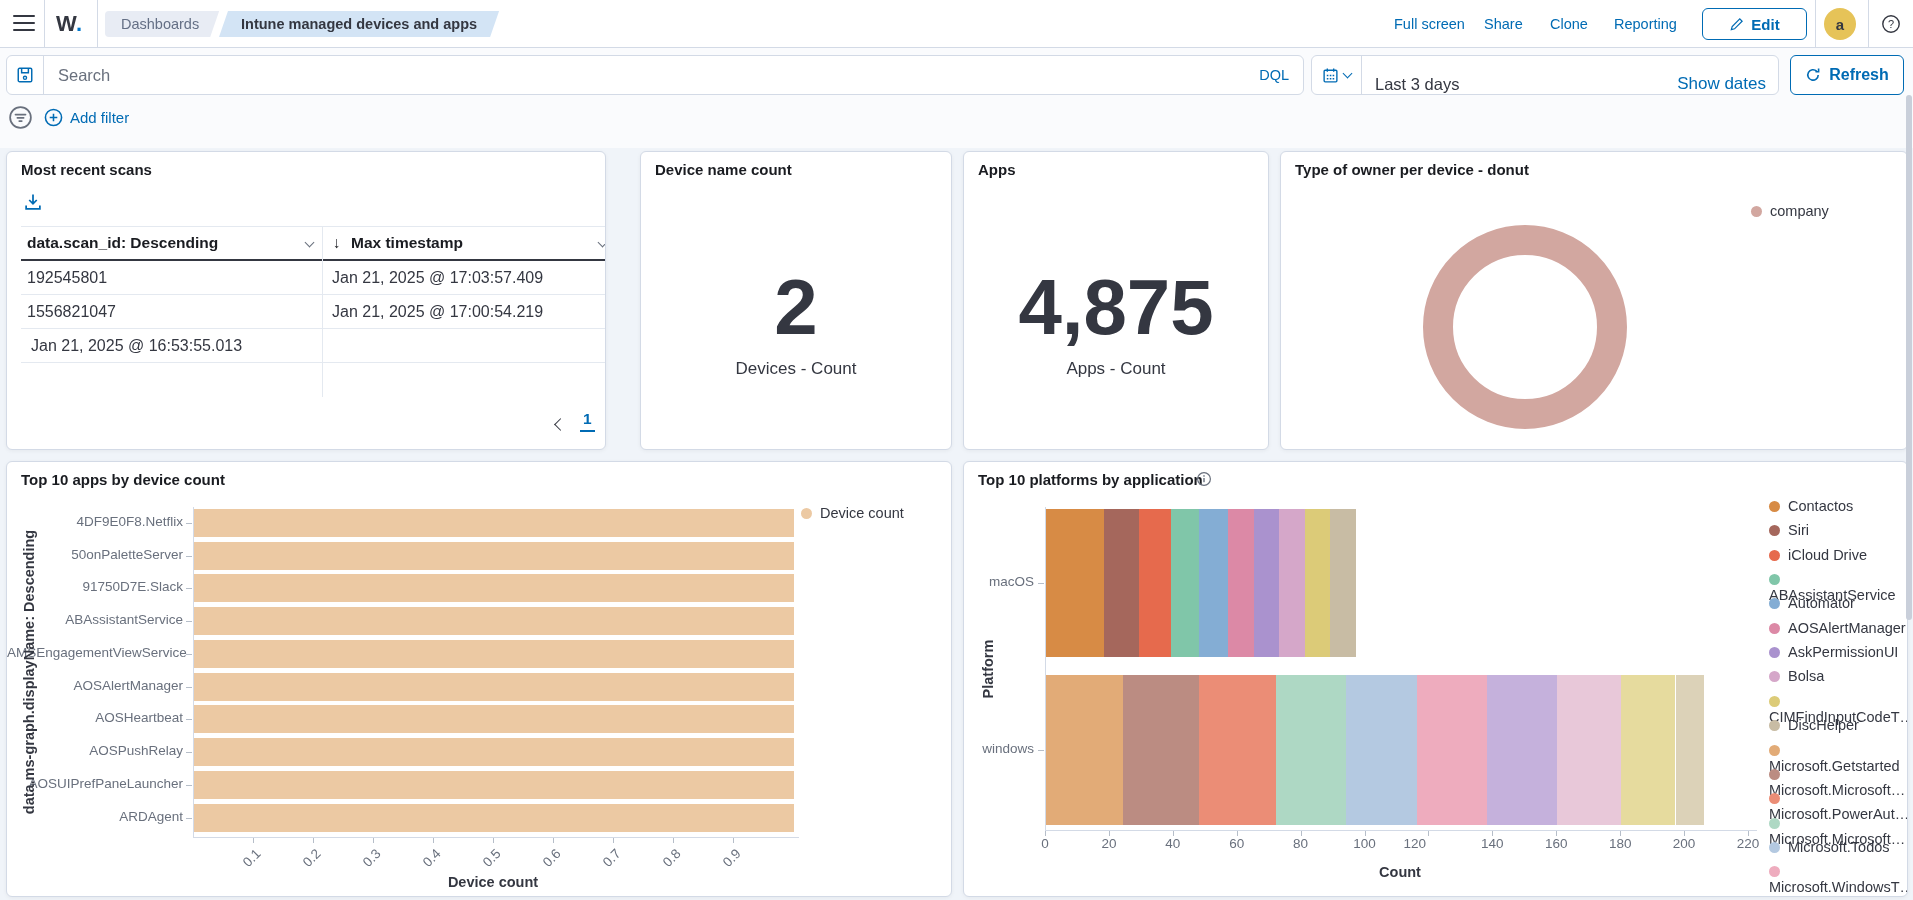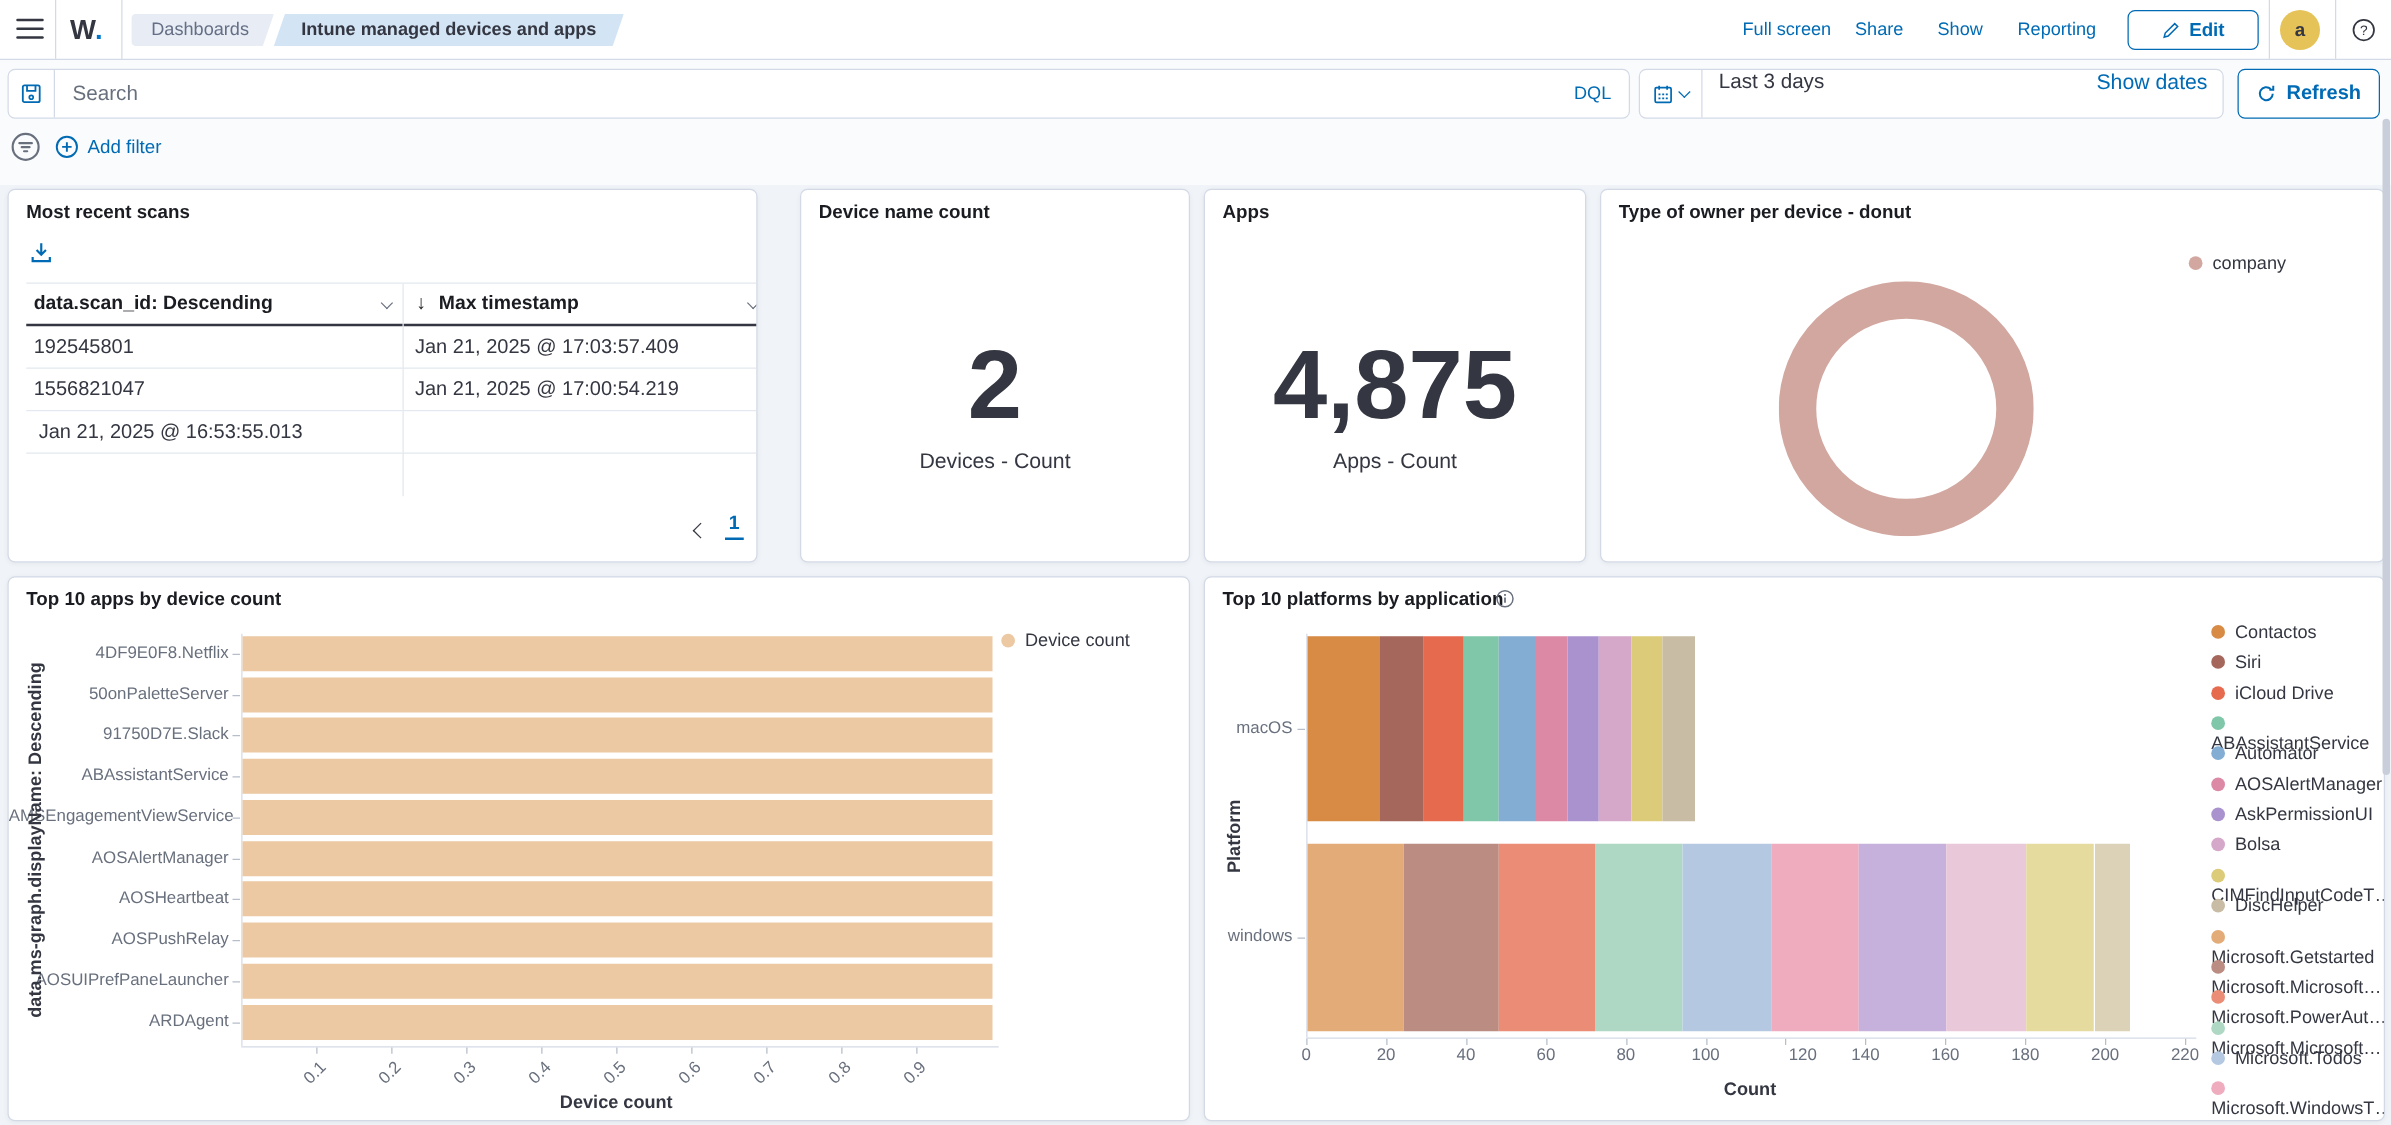--- a/index.html
+++ b/index.html
@@ -21,21 +21,21 @@
   .edit-btn { position:absolute; left:1702px; top:8px; width:105px; height:32px; border:1px solid #006BB4; border-radius:6px; background:#fff; color:#006BB4; font-size:15px; font-weight:600; display:flex; align-items:center; justify-content:center; gap:7px; cursor:pointer; }
   .avatar { position:absolute; left:1824px; top:8px; width:32px; height:32px; border-radius:50%; background:#E6C358; color:#343741; font-weight:700; font-size:15px; display:flex; align-items:center; justify-content:center; cursor:pointer; }
   .help-btn { position:absolute; left:1881px; top:14px; width:20px; height:20px; cursor:pointer; }
 
   
   .topstrip { position:absolute; left:0; top:48px; width:1913px; height:100px; background:#FAFBFD; }
   .searchbox { position:absolute; left:6px; top:55px; width:1298px; height:40px; background:#fff; border:1px solid #D3DAE6; border-radius:6px; display:flex; align-items:center; }
   .search-iconbox { width:37px; height:100%; border-right:1px solid #D3DAE6; display:flex; align-items:center; justify-content:center; color:#006BB4; }
   .search-placeholder { margin-left:14px; font-size:16.5px; color:#69707D; flex:1; }
   .dql { margin-right:14px; font-size:14.5px; color:#006BB4; cursor:pointer; }
-  .datepicker { position:absolute; left:1311px; top:55px; width:468px; height:40px; background:#fff; border:1px solid #D3DAE6; border-radius:6px; display:flex; align-items:flex-start; }
+  .datepicker { position:absolute; left:1311px; top:55px; width:468px; height:40px; background:#fff; border:1px solid #D3DAE6; border-radius:6px; display:flex; align-items:flex-end; }
   .date-iconbox { width:50px; height:100%; border-right:1px solid #D3DAE6; display:flex; align-items:center; justify-content:center; gap:5px; color:#006BB4; cursor:pointer; }
   .date-text { margin-left:13px; font-size:16.5px; color:#343741; flex:1; }
   .showdates { margin-right:12px; font-size:17px; color:#006BB4; cursor:pointer; }
   .refresh-btn { position:absolute; left:1790px; top:55px; width:114px; height:40px; border:1px solid #006BB4; border-radius:6px; background:#fff; color:#006BB4; font-size:16px; font-weight:600; display:flex; align-items:center; justify-content:center; gap:8px; cursor:pointer; }
 
   
   .filterbar { position:absolute; left:0; top:103px; width:1913px; height:30px; }
   .addfilter { position:absolute; left:70px; top:6px; font-size:15px; font-weight:500; color:#006BB4; cursor:pointer; }
 
   
@@ -78,21 +78,21 @@
       <span></span>
       <span></span>
     </div>
   <div class="nav-divider" style="left:44px"></div>
   <div class="logo"><span>W</span><span class="dot">.</span></div>
   <div class="nav-divider" style="left:97px"></div>
   <div class="crumb crumb1">Dashboards</div>
   <div class="crumb crumb2">Intune managed devices and apps</div>
   <div class="nav-link" style="left:1394px">Full screen</div>
   <div class="nav-link" style="left:1484px">Share</div>
-  <div class="nav-link" style="left:1550px">Show</div>
+  <div class="nav-link" style="left:1550px">Clone</div>
   <div class="nav-link" style="left:1614px">Reporting</div>
   <div class="edit-btn">
     <span>
         <svg width="15" height="15" viewBox="0 0 16 16">
           <path d="M2.5 13.5l.9-3.4 8.1-8.1 2.5 2.5-8.1 8.1-3.4.9z" fill="none" stroke="#006BB4" stroke-width="1.3"></path>
         </svg>
       </span>
     <span>Edit</span>
   </div>
   <div class="nav-divider" style="left:1815px"></div>
@@ -313,21 +313,21 @@
       <div title="" style="position: absolute; left: 593.273px; top: 213px; width: 63.9091px; height: 150px; background: rgb(232, 200, 217);"></div>
       <div title="" style="position: absolute; left: 657.182px; top: 213px; width: 54.3227px; height: 150px; background: rgb(230, 219, 158);"></div>
       <div title="" style="position: absolute; left: 711.505px; top: 213px; width: 28.7591px; height: 150px; background: rgb(220, 210, 184);"></div>
       <div style="position: absolute; left: 0px; top: 372px; width: 795px; height: 22px; overflow: hidden;">
         <div class="tick-label" style="left: 56px; top: 2px; width: 50px; text-align: center;">0</div>
         <div class="tick-label" style="left: 119.909px; top: 2px; width: 50px; text-align: center;">20</div>
         <div class="tick-label" style="left: 183.818px; top: 2px; width: 50px; text-align: center;">40</div>
         <div class="tick-label" style="left: 247.727px; top: 2px; width: 50px; text-align: center;">60</div>
         <div class="tick-label" style="left: 311.636px; top: 2px; width: 50px; text-align: center;">80</div>
         <div class="tick-label" style="left: 375.545px; top: 2px; width: 50px; text-align: center;">100</div>
-        <div class="tick-label" style="left: 439.455px; top: 2px; width: 50px; text-align: right;">120</div>
+        <div class="tick-label" style="left: 439.455px; top: 2px; width: 50px; text-align: left;">120</div>
         <div class="tick-label" style="left: 503.364px; top: 2px; width: 50px; text-align: center;">140</div>
         <div class="tick-label" style="left: 567.273px; top: 2px; width: 50px; text-align: center;">160</div>
         <div class="tick-label" style="left: 631.182px; top: 2px; width: 50px; text-align: center;">180</div>
         <div class="tick-label" style="left: 695.091px; top: 2px; width: 50px; text-align: center;">200</div>
         <div class="tick-label" style="left: 759px; top: 2px; width: 50px; text-align: center;">220</div>
       </div>
       <div class="tickmark" style="left: 81px; top: 369px; width: 1px; height: 5px;"></div>
       <div class="tickmark" style="left: 144.909px; top: 369px; width: 1px; height: 5px;"></div>
       <div class="tickmark" style="left: 208.818px; top: 369px; width: 1px; height: 5px;"></div>
       <div class="tickmark" style="left: 272.727px; top: 369px; width: 1px; height: 5px;"></div>

